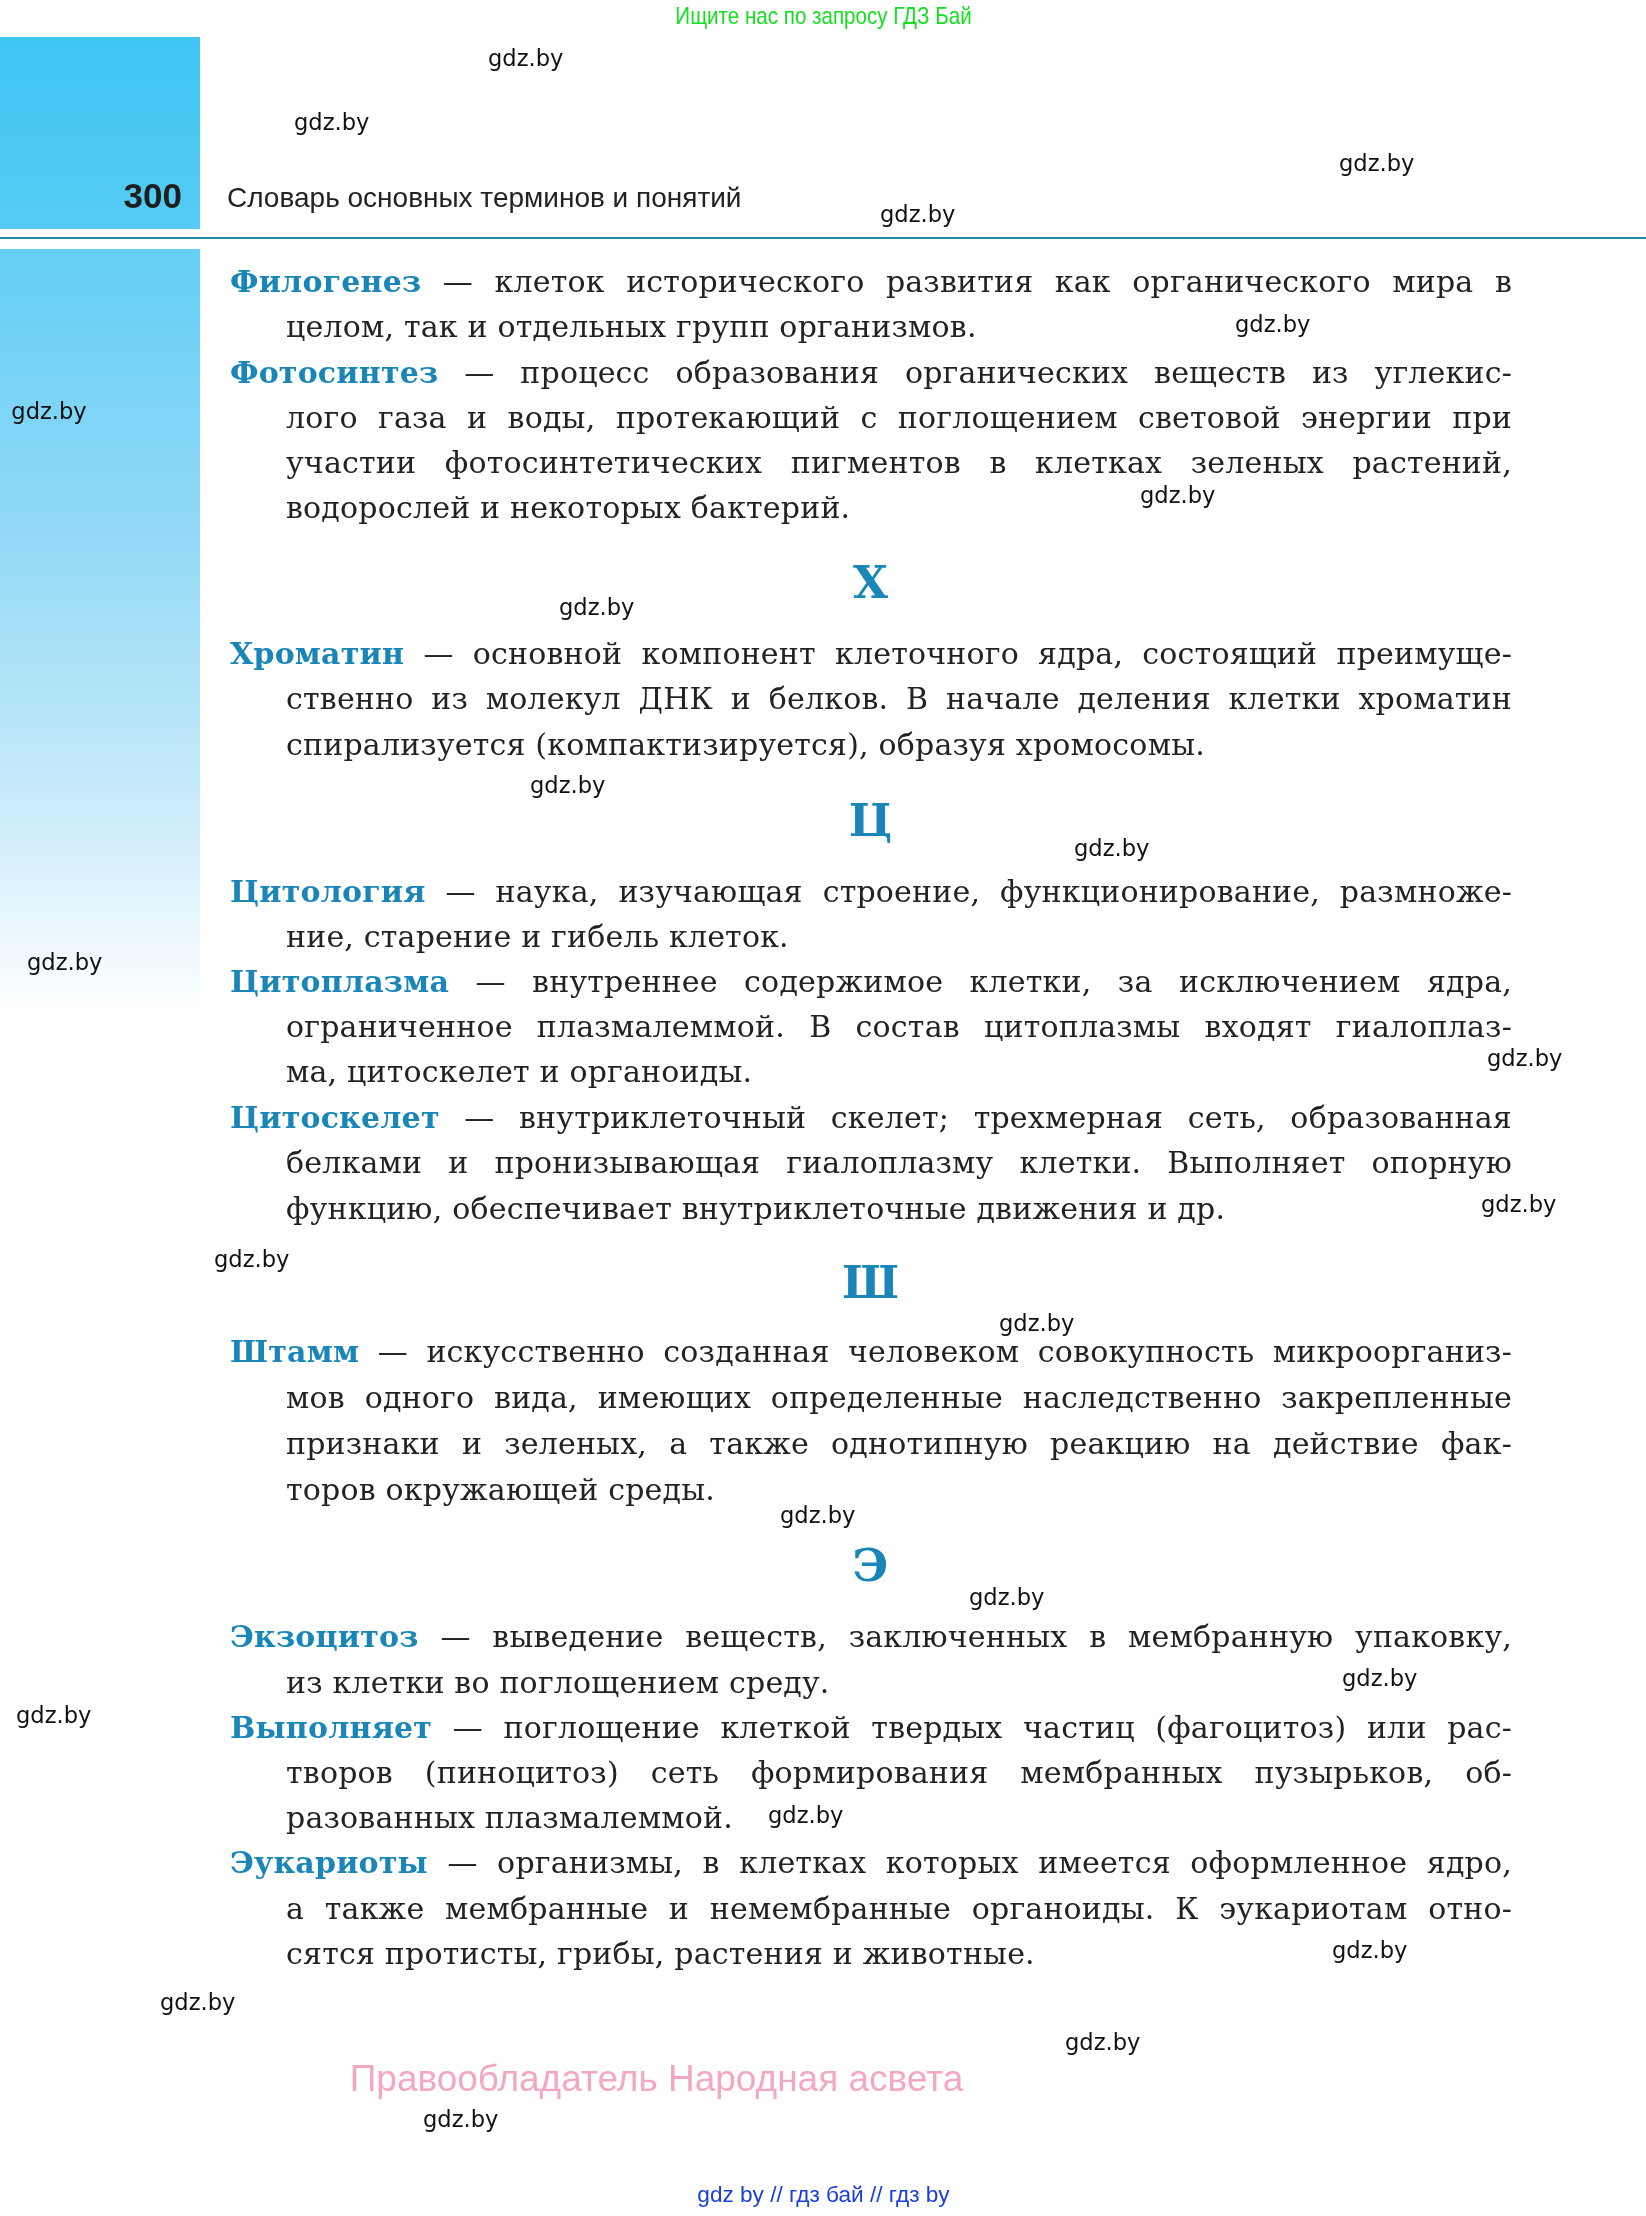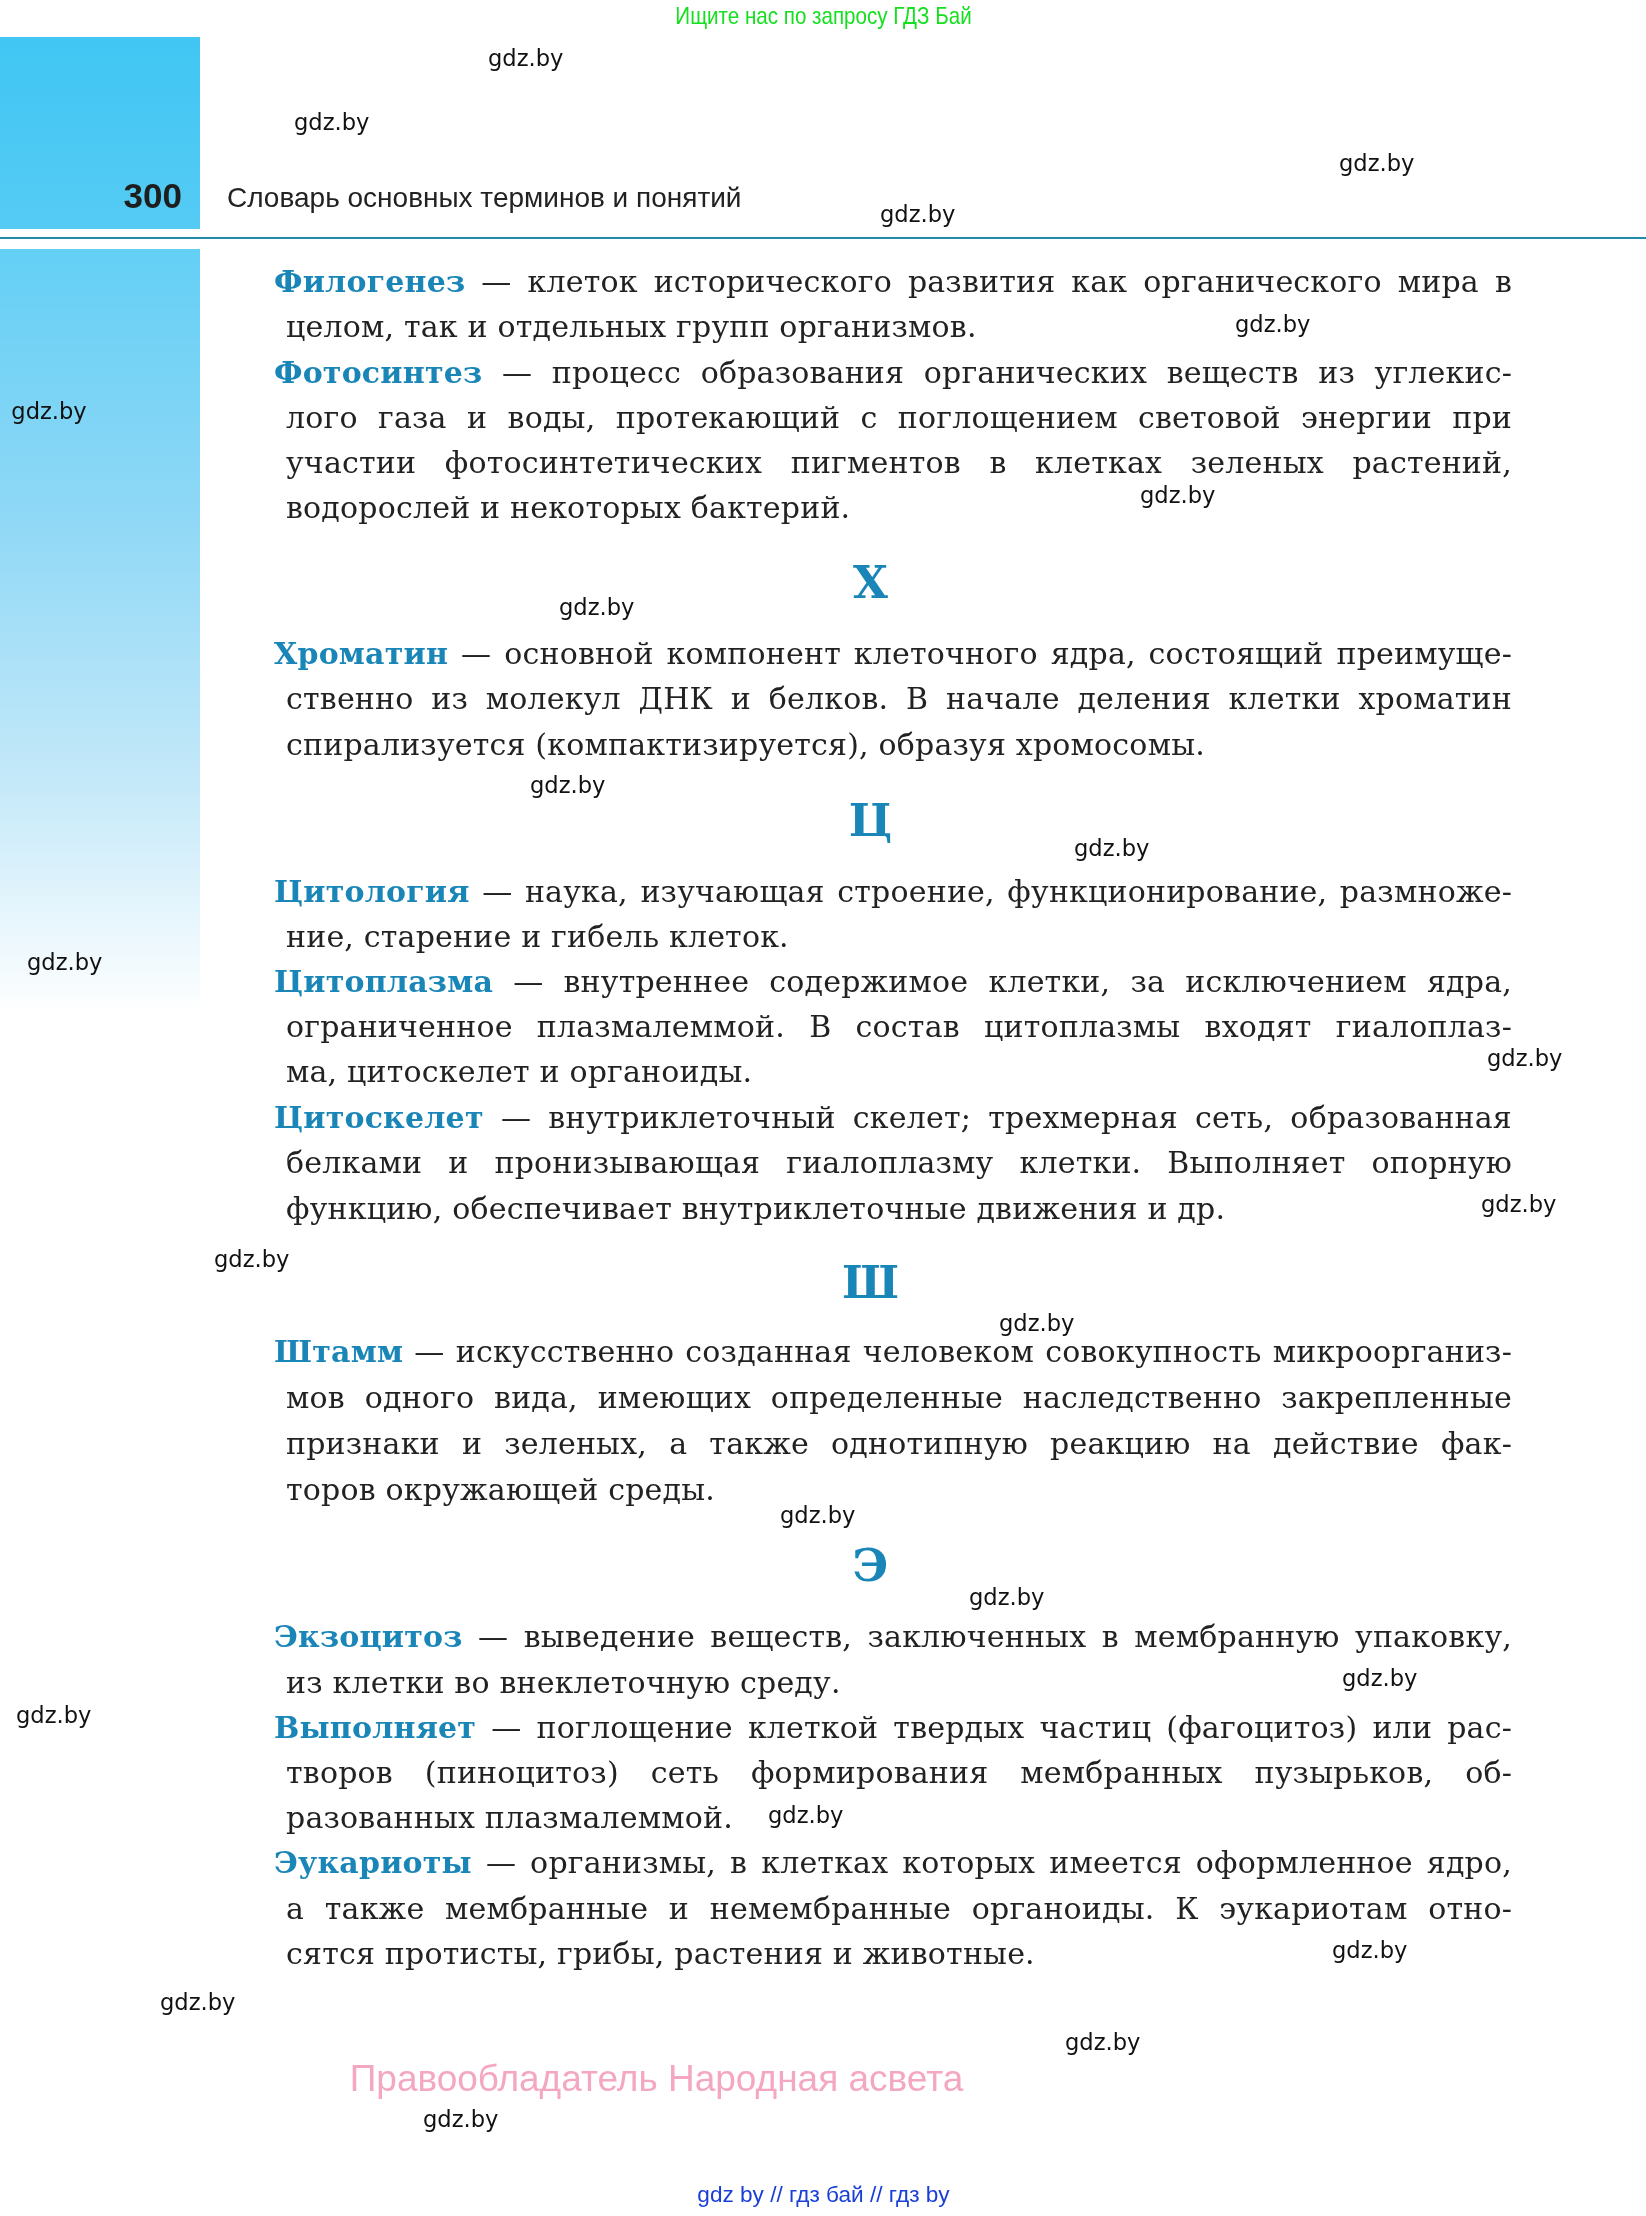--- a/index.html
+++ b/index.html
@@ -34,21 +34,21 @@
     position:absolute; left:0; width:1741px; text-align:center;
     font-family:"DejaVu Serif", serif; font-weight:bold; font-size:45px; color:#1a86b8; line-height:1;
   }
   .line {
     position:absolute; left:286px; width:1226px;
     font-family:"DejaVu Serif", serif; font-size:30px; color:#222; line-height:1;
     white-space:nowrap; text-align:justify; text-align-last:justify; letter-spacing:0.2px;
   }
   .line.first { left:230px; width:1282px; }
   .line.last { text-align-last:left; }
-  .term { color:#1a86b8; font-weight:bold;margin-left:44px; }
+  .term { color:#1a86b8; font-weight:bold; }
   .footer-rights {
     position:absolute; left:0; top:2058px; width:1313px; text-align:center;
     font-family:"Liberation Sans", sans-serif; font-size:37px; color:#f4a7c2;
   }
   .footer-links {
     position:absolute; left:0; top:2182px; width:1647px; text-align:center;
     font-family:"Liberation Sans", sans-serif; font-size:22.6px; color:#1a3fd6;
   }
 </style>
 </head>
@@ -93,21 +93,21 @@
 <div class="letter" style="top:1260px">Ш</div>
 
 <div class="line first" style="top:1337px"><span class="term">Штамм</span><span> — искусственно созданная человеком совокупность микроорганиз-</span></div>
 <div class="line" style="top:1383px">мов одного вида, имеющих определенные наследственно закрепленные</div>
 <div class="line" style="top:1429px">признаки и зеленых, а также однотипную реакцию на действие фак-</div>
 <div class="line last" style="top:1475px">торов окружающей среды.</div>
 
 <div class="letter" style="top:1543px">Э</div>
 
 <div class="line first" style="top:1622px"><span class="term">Экзоцитоз</span><span> — выведение веществ, заключенных в мембранную упаковку,</span></div>
-<div class="line last" style="top:1668px">из клетки во внеклеточную среду.</div>
+<div class="line last" style="top:1668px">из клетки во поглощением среду.</div>
 
 <div class="line first" style="top:1713px"><span class="term">Выполняет</span><span> — поглощение клеткой твердых частиц (фагоцитоз) или рас-</span></div>
 <div class="line" style="top:1758px">творов (пиноцитоз) сеть формирования мембранных пузырьков, об-</div>
 <div class="line last" style="top:1803px">разованных плазмалеммой.</div>
 
 <div class="line first" style="top:1848px"><span class="term">Эукариоты</span><span> — организмы, в клетках которых имеется оформленное ядро,</span></div>
 <div class="line" style="top:1894px">а также мембранные и немембранные органоиды. К эукариотам отно-</div>
 <div class="line last" style="top:1939px">сятся протисты, грибы, растения и животные.</div>
 
 <div class="wm" style="left:488px;top:47px">gdz.by</div>

